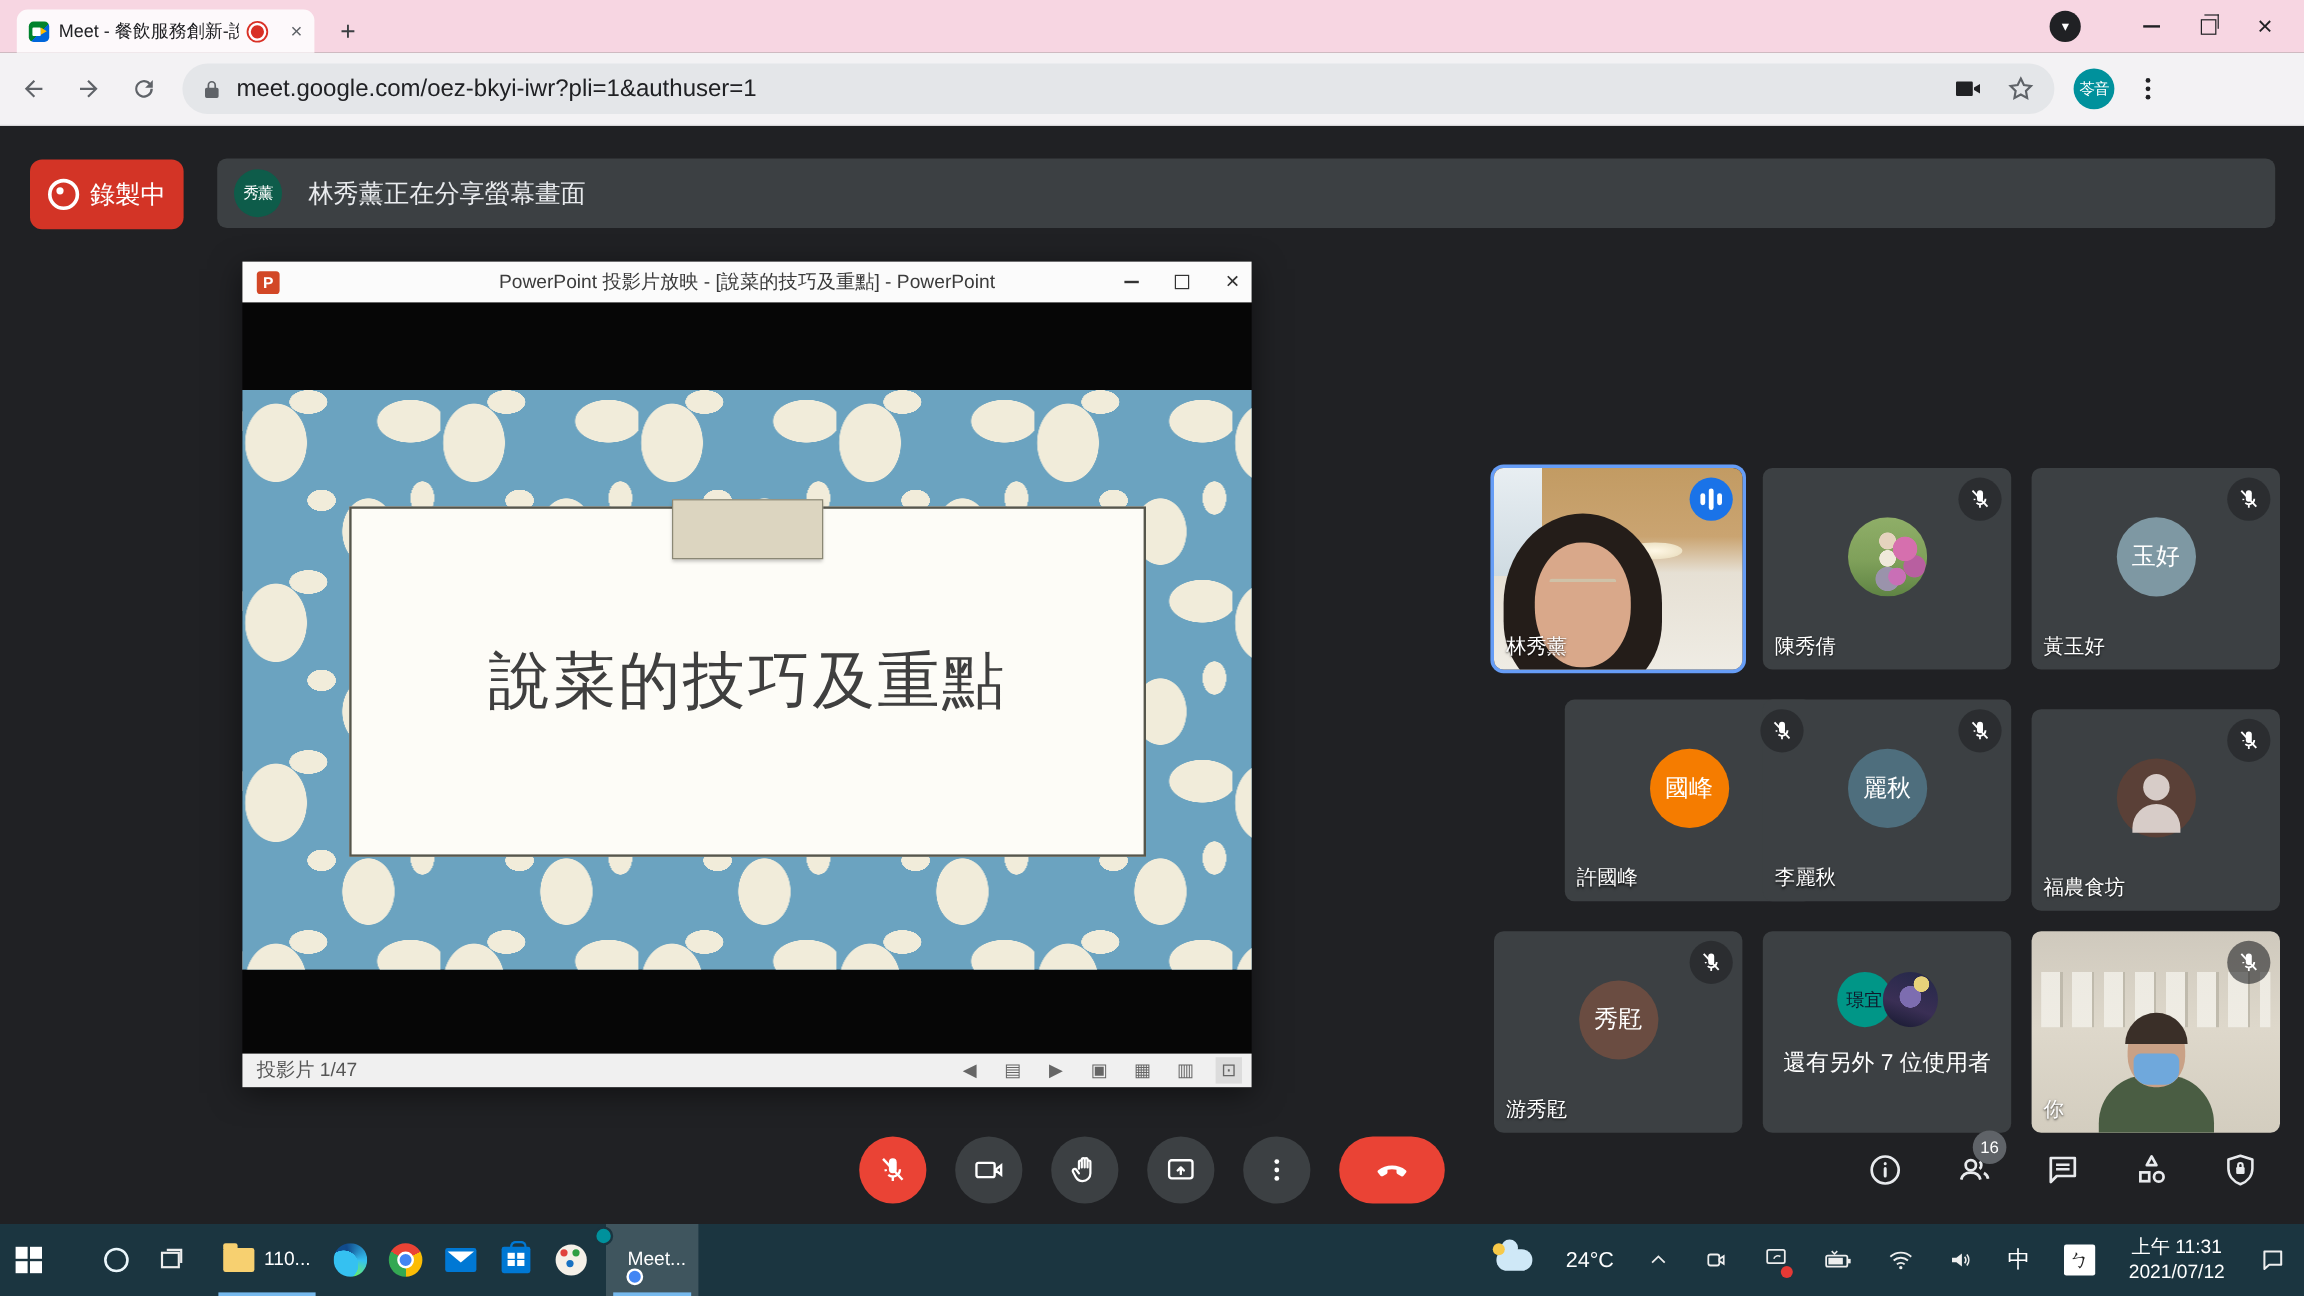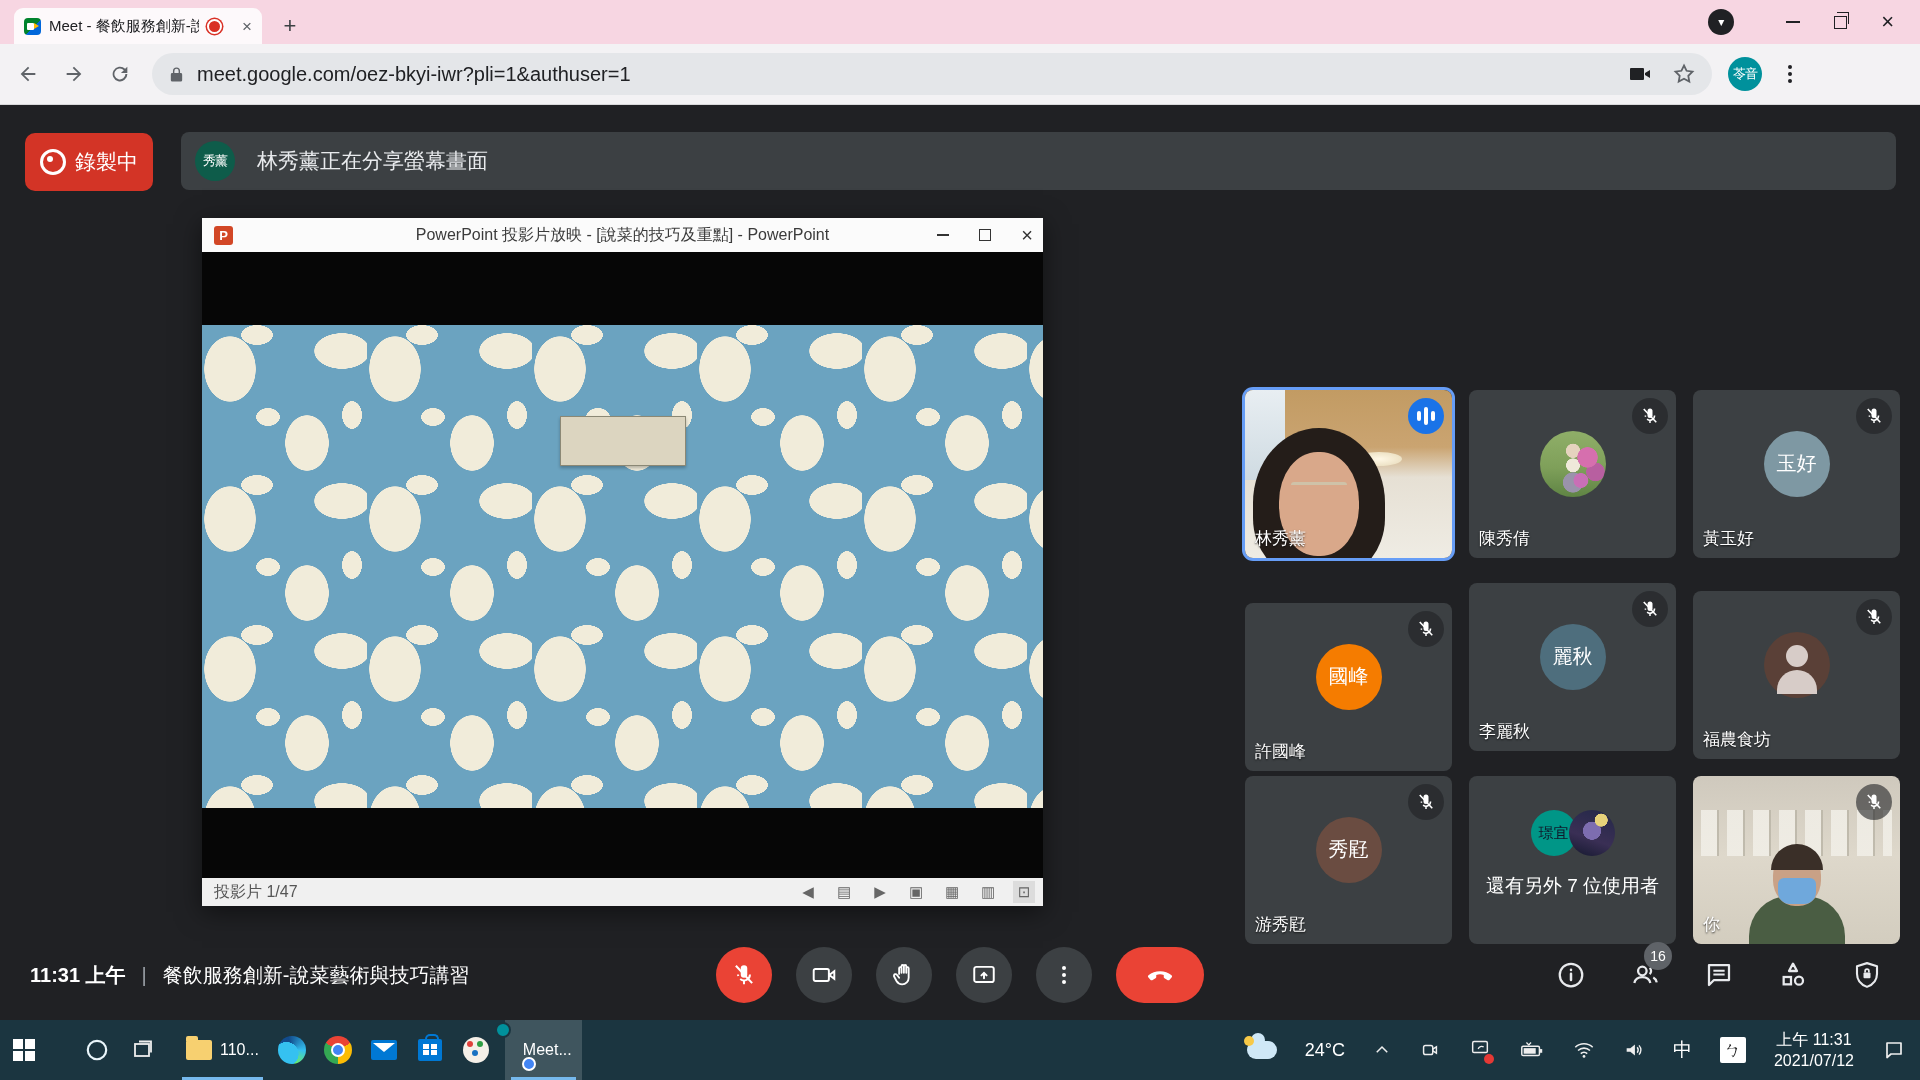--- a/index.html
+++ b/index.html
@@ -253,20 +253,23 @@
       <div class="a ppt-titlebar">
         <span class="ppt-icon">P</span>
         <span class="ppt-title">PowerPoint 投影片放映 - [說菜的技巧及重點] - PowerPoint</span>
         <span class="ppt-ctrl">
           <span class="pmin"></span>
           <span class="pmax"></span>
           <span class="pclose">×</span>
         </span>
       </div>
       <div class="a slide">
+        <div class="a slidebox">
+          <span class="slidetitle">說菜的技巧及重點</span>
+        </div>
         <div class="a slidetab"></div>
       </div>
       <div class="a ppt-status">
         <span class="txt">投影片 1/47</span>
         <span class="icons">
           <span>◀</span>
           <span>▤</span>
           <span>▶</span>
           <span>▣</span>
           <span>▦</span>
@@ -307,21 +310,21 @@
           <div class="tile-name">黃玉好</div>
           <span class="mic-badge">
             <svg width="20" height="20" viewBox="0 0 24 24">
               <path d="M12 14.5a3 3 0 0 0 3-3V6a3 3 0 0 0-6 0v5.5a3 3 0 0 0 3 3z" fill="#fff"></path>
               <path d="M17.5 11.5a5.5 5.5 0 0 1-9 4.2M6.5 11.5c0 .5.1 1 .2 1.4" stroke="#fff" stroke-width="1.8" fill="none"></path>
               <path d="M12 17v3.5" stroke="#fff" stroke-width="1.8"></path>
               <line x1="4.5" y1="3.5" x2="19.5" y2="19.5" stroke="#fff" stroke-width="1.9"></line>
             </svg>
           </span>
         </div>
-        <div class="tile" style="left: 1245px; top: 478px; margin-top: 20px;">
+        <div class="tile" style="left: 1304px; top: 478px;">
           <div class="avatar-circle" style="background: rgb(245, 124, 0);">國峰</div>
           <div class="tile-name">許國峰</div>
           <span class="mic-badge">
             <svg width="20" height="20" viewBox="0 0 24 24">
               <path d="M12 14.5a3 3 0 0 0 3-3V6a3 3 0 0 0-6 0v5.5a3 3 0 0 0 3 3z" fill="#fff"></path>
               <path d="M17.5 11.5a5.5 5.5 0 0 1-9 4.2M6.5 11.5c0 .5.1 1 .2 1.4" stroke="#fff" stroke-width="1.8" fill="none"></path>
               <path d="M12 17v3.5" stroke="#fff" stroke-width="1.8"></path>
               <line x1="4.5" y1="3.5" x2="19.5" y2="19.5" stroke="#fff" stroke-width="1.9"></line>
             </svg>
           </span>
@@ -384,25 +387,20 @@
               <path d="M12 14.5a3 3 0 0 0 3-3V6a3 3 0 0 0-6 0v5.5a3 3 0 0 0 3 3z" fill="#fff"></path>
               <path d="M17.5 11.5a5.5 5.5 0 0 1-9 4.2M6.5 11.5c0 .5.1 1 .2 1.4" stroke="#fff" stroke-width="1.8" fill="none"></path>
               <path d="M12 17v3.5" stroke="#fff" stroke-width="1.8"></path>
               <line x1="4.5" y1="3.5" x2="19.5" y2="19.5" stroke="#fff" stroke-width="1.9"></line>
             </svg>
           </span>
         </div>
       </div>
 
     <div class="a bbar">
-      <div class="bbar-left">
-        <span class="bbar-time">11:31 上午</span>
-        <span class="bbar-div">|</span>
-        <span class="bbar-title">餐飲服務創新-說菜藝術與技巧講習</span>
-      </div>
       <div class="ctrls">
         <span class="cbtn red">
           <svg width="26" height="26" viewBox="0 0 24 24">
               <path d="M12 14.5a3 3 0 0 0 3-3V6a3 3 0 0 0-6 0v5.5a3 3 0 0 0 3 3z" fill="#fff"></path>
               <path d="M17.5 11.5a5.5 5.5 0 0 1-9 4.2M6.5 11.5c0 .5.1 1 .2 1.4" stroke="#fff" stroke-width="1.8" fill="none"></path>
               <path d="M12 17v3.5" stroke="#fff" stroke-width="1.8"></path>
               <line x1="4.5" y1="3.5" x2="19.5" y2="19.5" stroke="#fff" stroke-width="1.9"></line>
             </svg>
         </span>
         <span class="cbtn">

